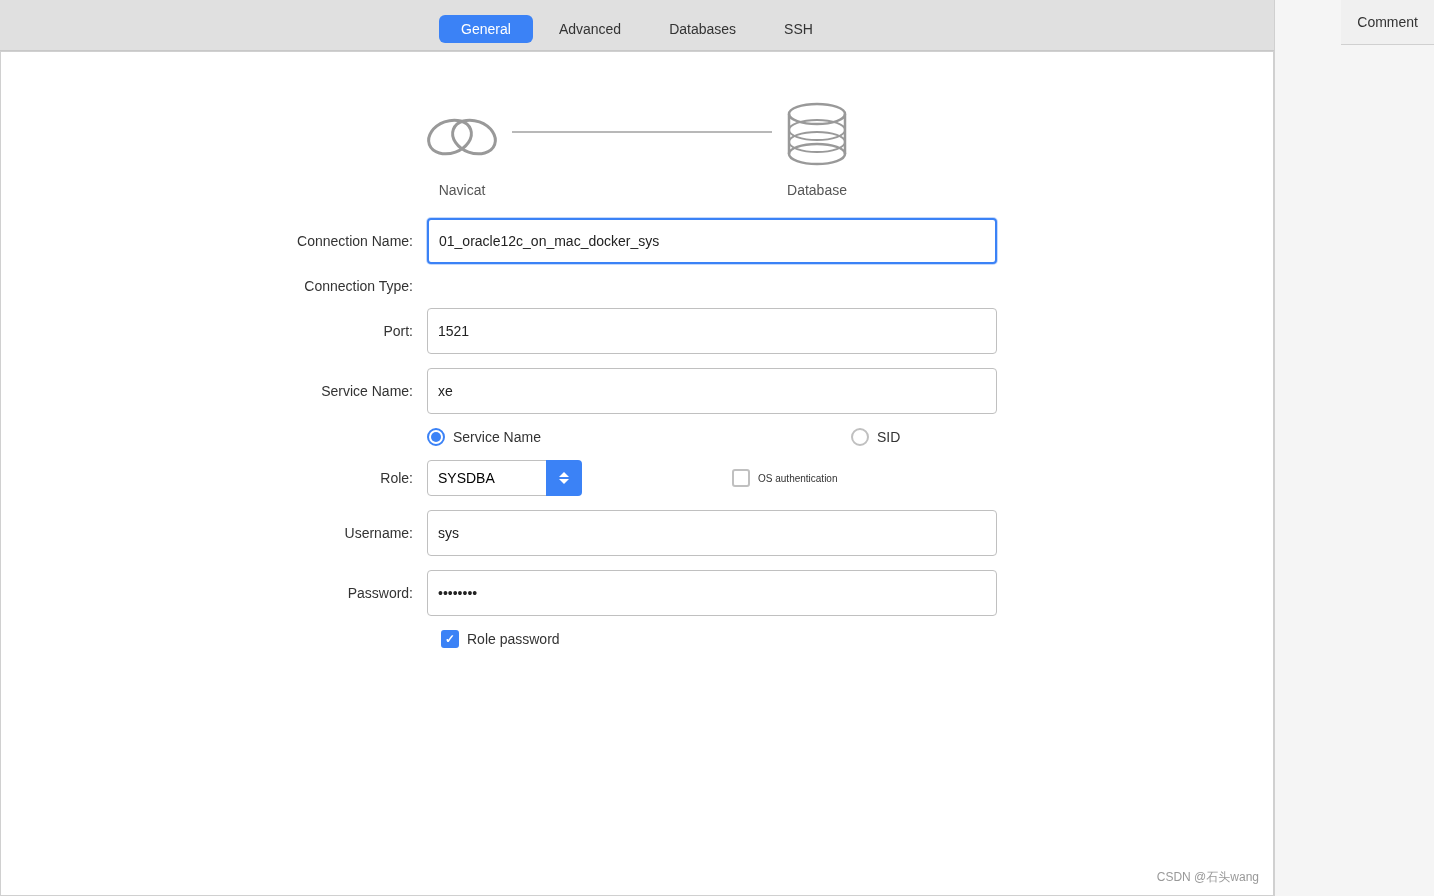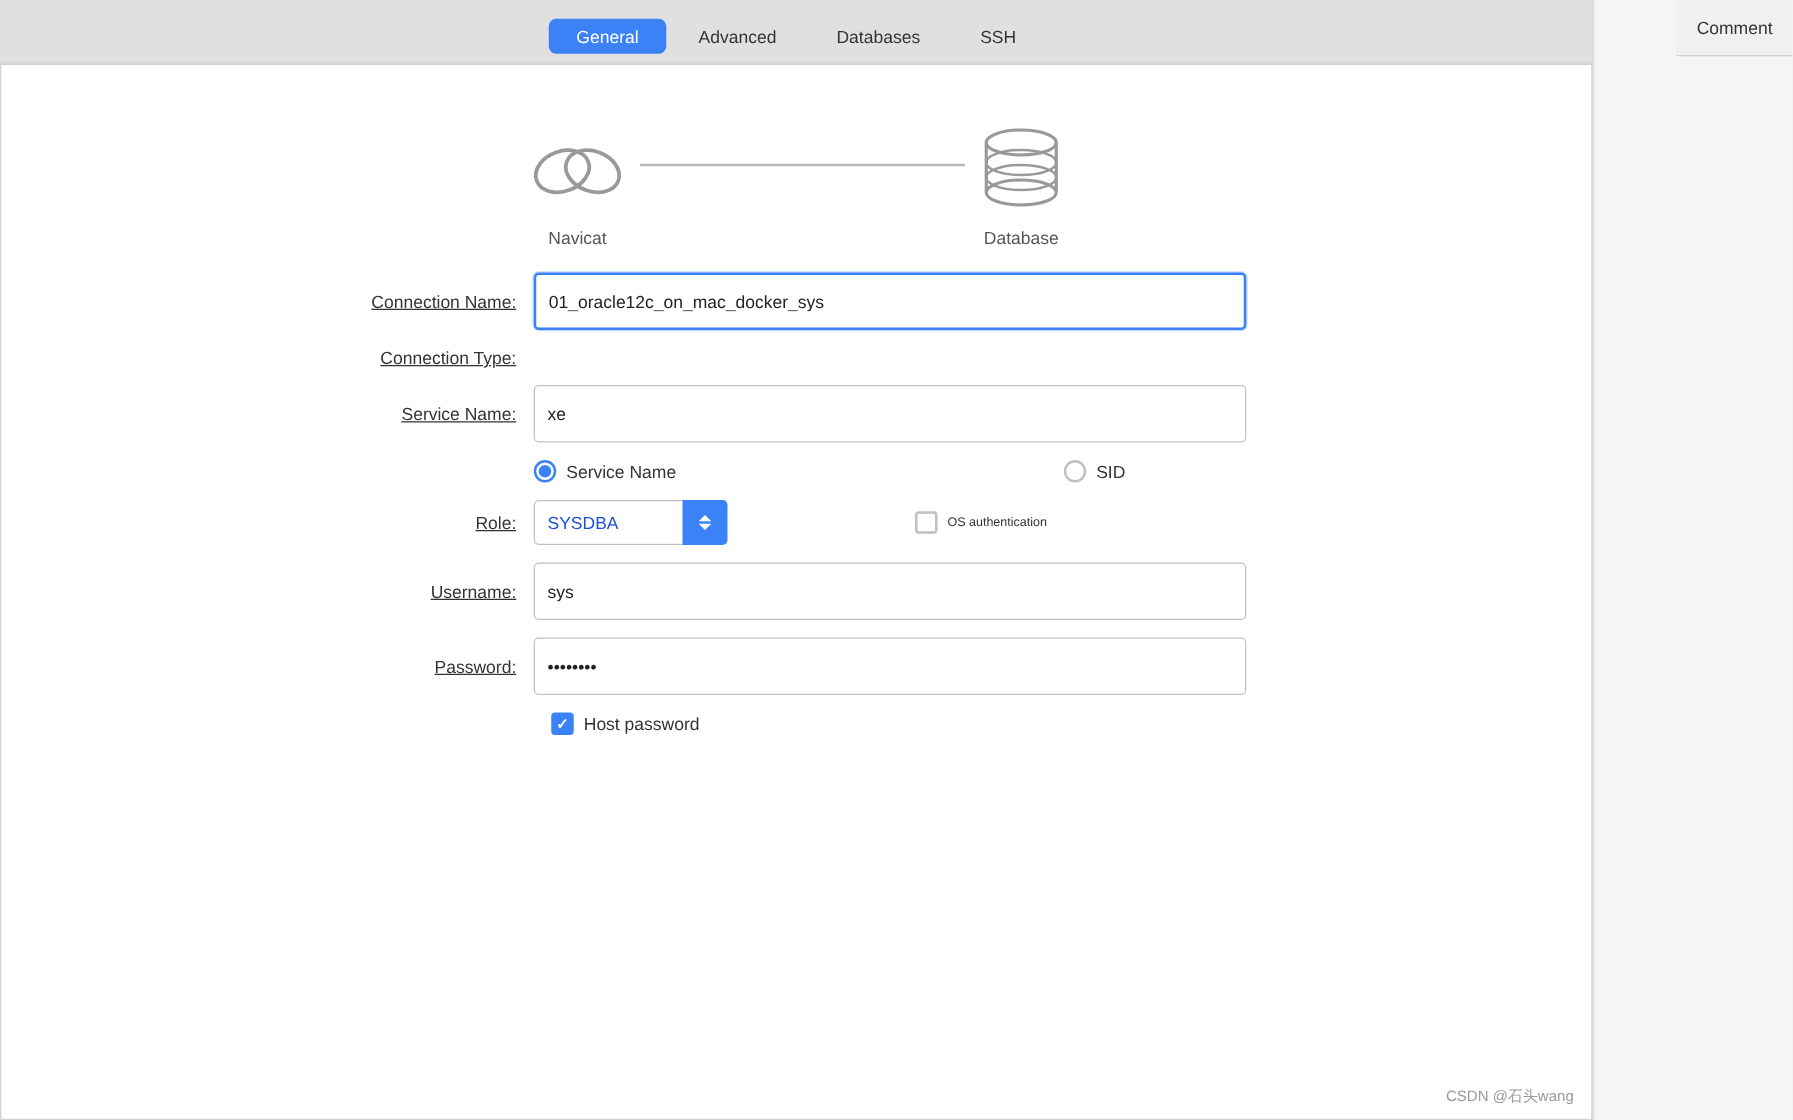--- a/index.html
+++ b/index.html
@@ -93,21 +93,20 @@
       margin-bottom: 14px;
     }
 
     .form-label {
       text-align: right;
       width: 200px;
       min-width: 200px;
       font-size: 14px;
       color: #333;
       padding-right: 14px;
-      text-decoration: underline;
     }
 
     .form-input {
       flex: 1;
       max-width: 570px;
       height: 46px;
       border: 1px solid #c0c0c0;
       border-radius: 4px;
       padding: 4px 10px;
       font-size: 14px;
@@ -179,21 +178,21 @@
       width: 155px;
     }
 
     .role-select {
       width: 148px;
       height: 36px;
       border: 1px solid #c0c0c0;
       border-radius: 4px;
       padding: 4px 10px;
       font-size: 14px;
-      color: #1d4ed8;
+      color: #000000;
       background: white;
       appearance: none;
       -webkit-appearance: none;
     }
 
     .role-arrows {
       position: absolute;
       right: 0;
       top: 0;
       height: 36px;
@@ -400,20 +399,24 @@
       <div class="form-row">
         <label class="form-label">Connection Name:</label>
         <input type="text" class="form-input focused" value="01_oracle12c_on_mac_docker_sys" style="">
       </div>
 
       <div class="form-row">
         <label class="form-label">Connection Type:</label>
       </div>
 
 
+      <div class="form-row">
+        <label class="form-label">Port:</label>
+        <input type="text" class="form-input" value="1521" style="">
+      </div>
 
       <div class="form-row">
         <label class="form-label">Service Name:</label>
         <input type="text" class="form-input" value="xe" style="">
       </div>
 
       <div class="form-row">
         <div style="width:200px;min-width:200px;"></div>
         <div class="radio-group">
           <label class="radio-item">
@@ -458,21 +461,21 @@
       <div class="form-row">
         <label class="form-label">Password:</label>
         <input type="password" class="form-input" value="password" style="">
       </div>
 
       <div class="save-password-row">
         <label class="save-password-label">
           <div class="checkbox-box checked">
             <span class="checkbox-check">✓</span>
           </div>
-          <span>Host password</span>
+          <span>Role password</span>
         </label>
       </div>
 
     </div>
 
   </div>
 </div>
 
 <div class="right-panel">
   <div class="comment-tab">Comment</div>

